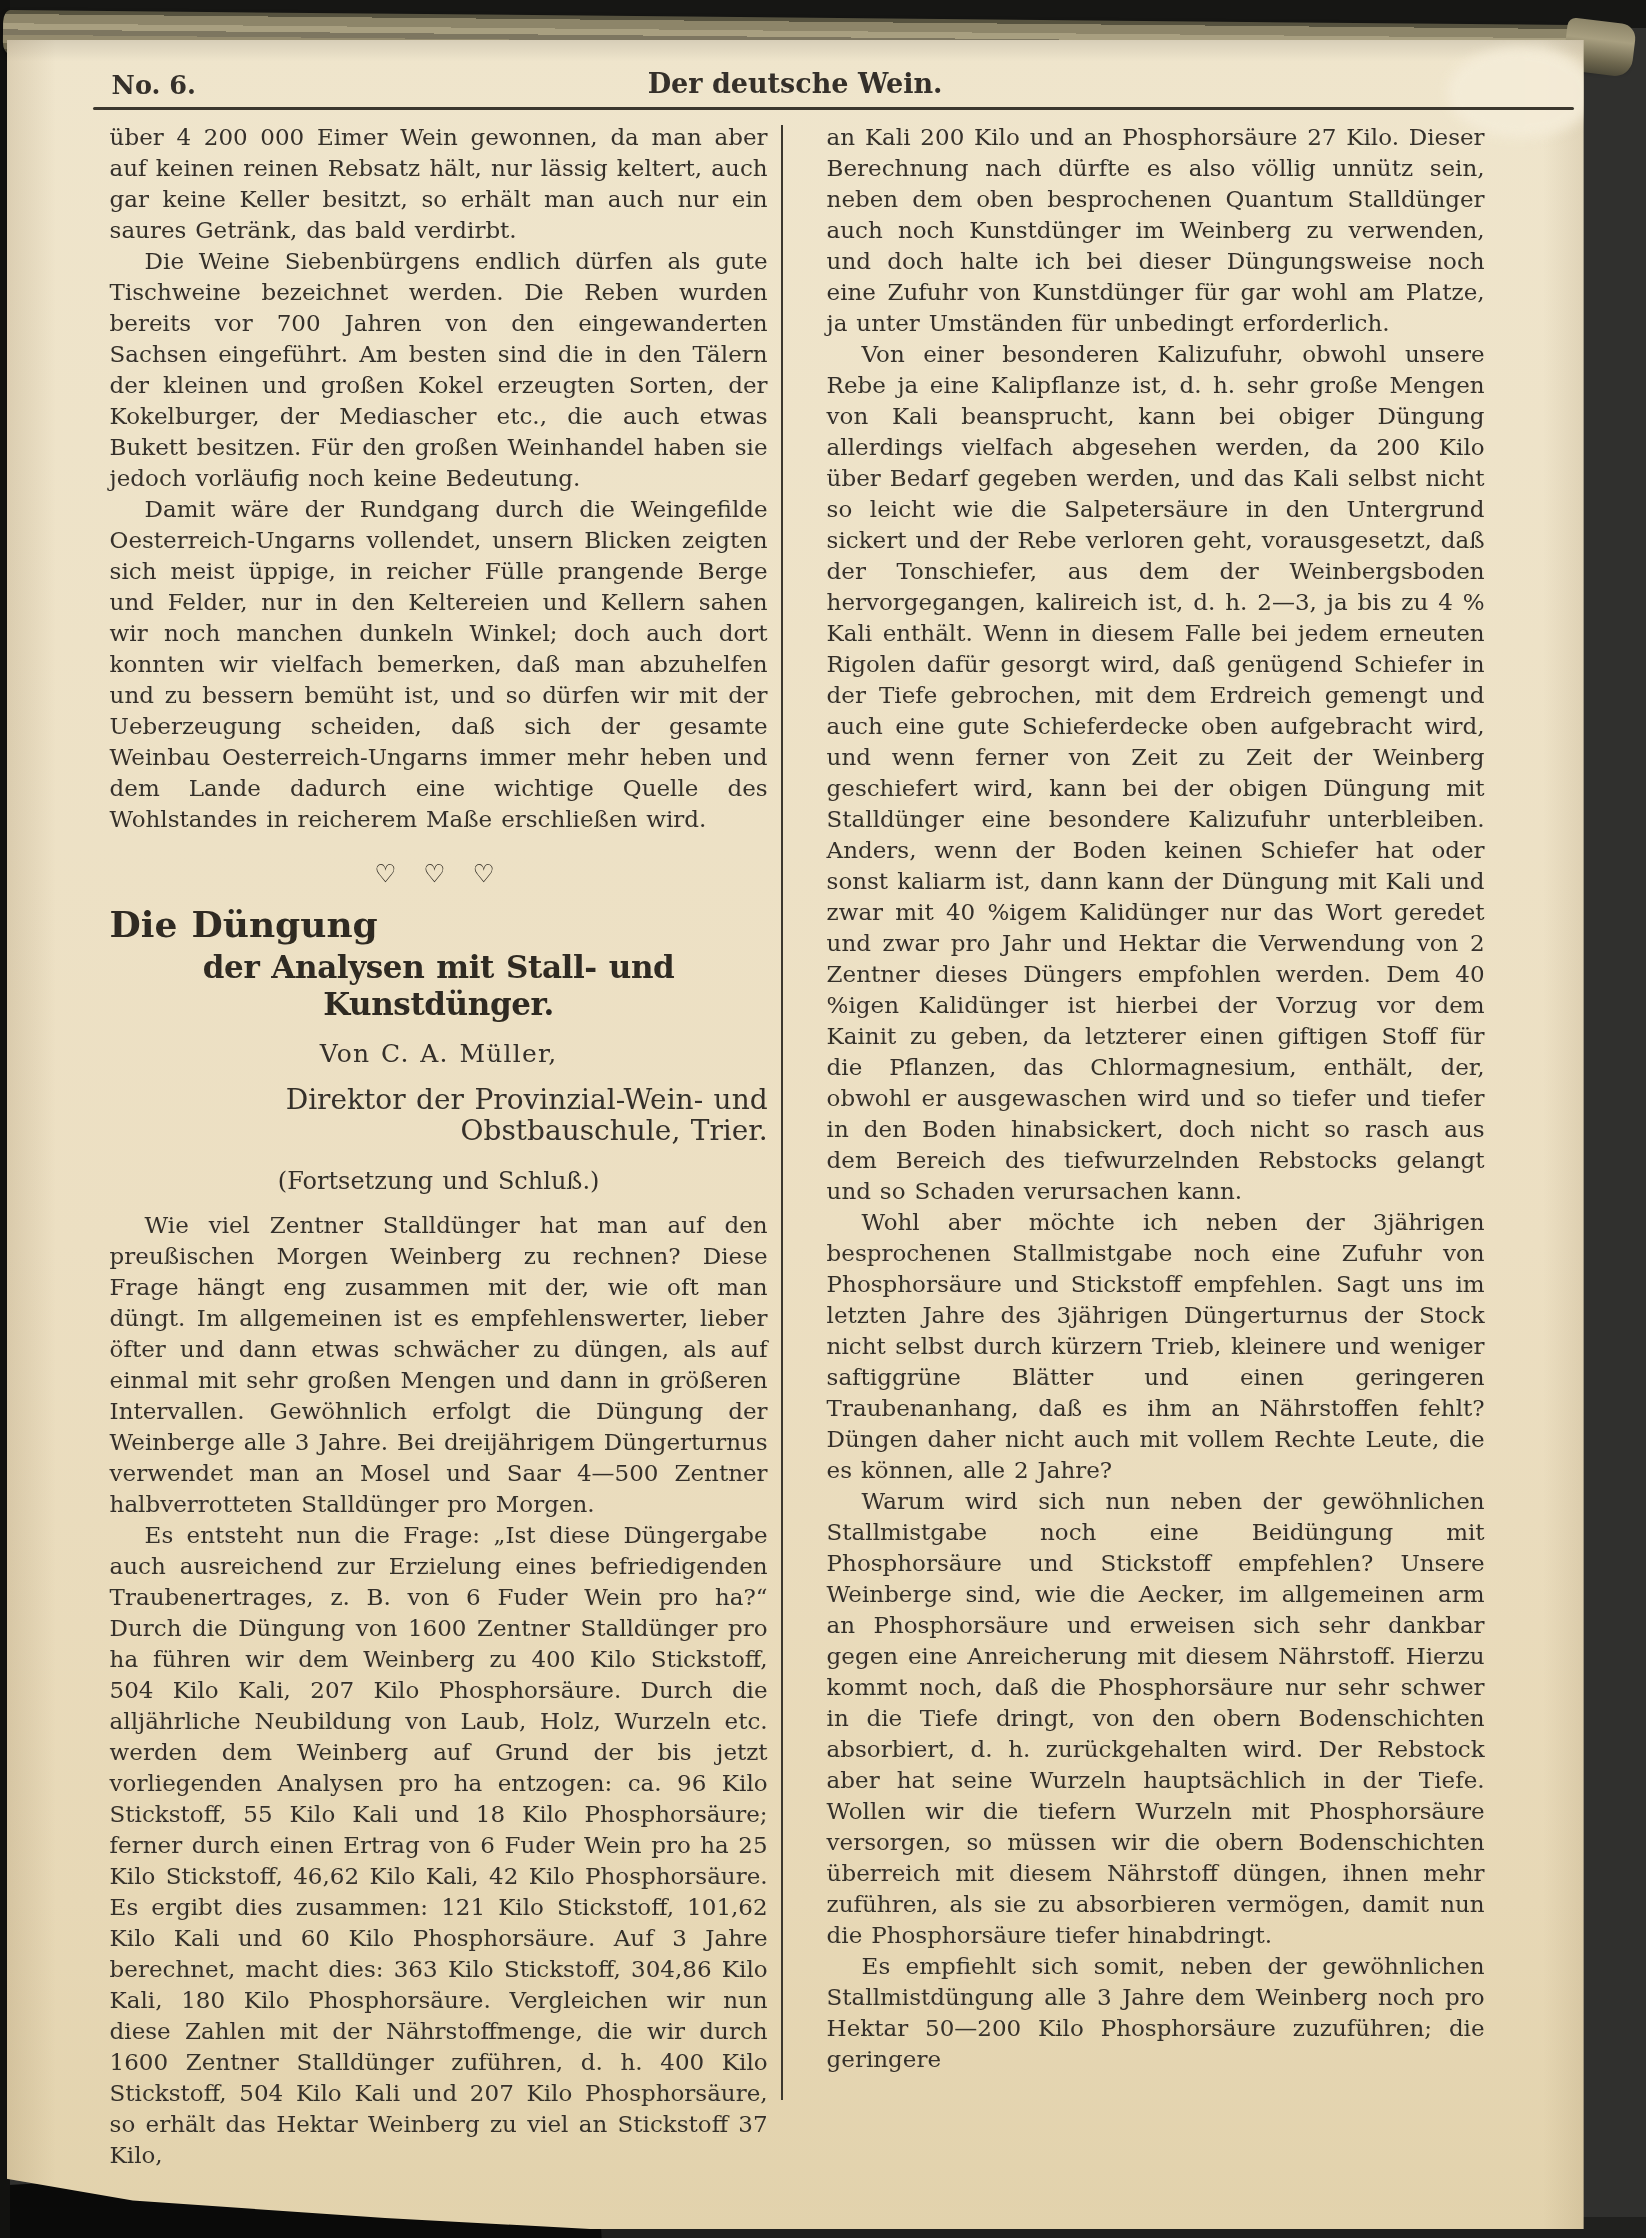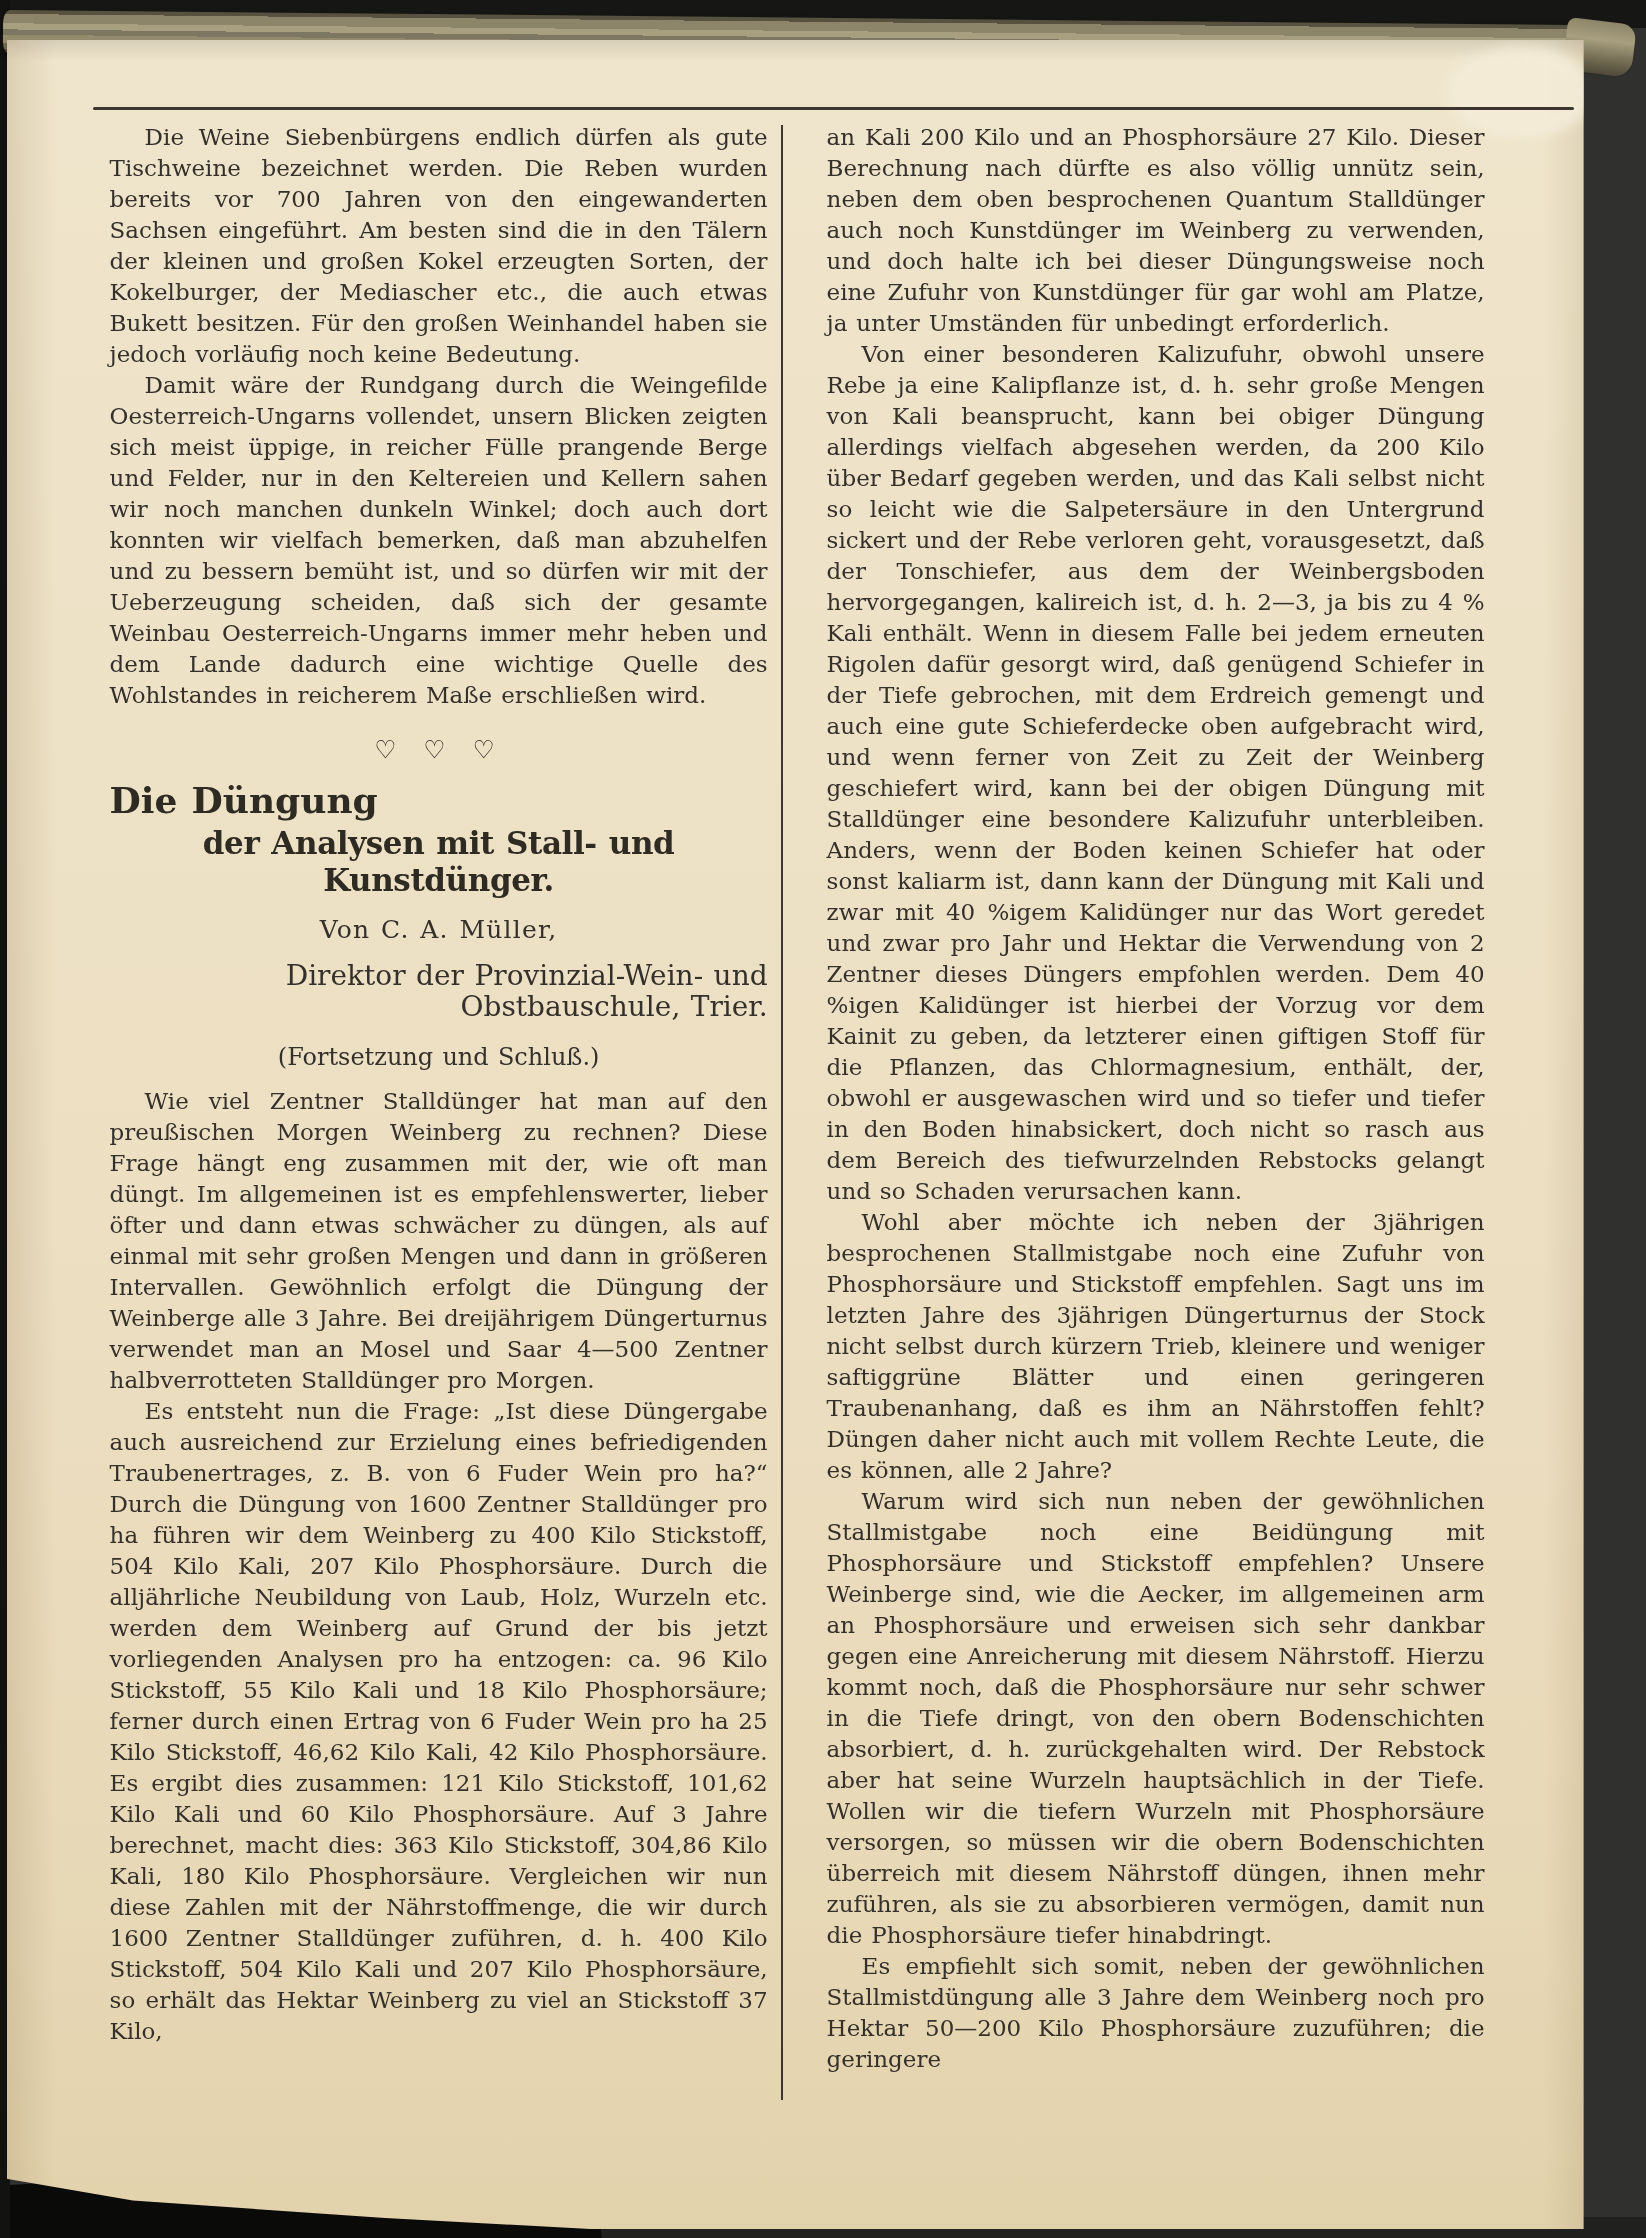--- a/index.html
+++ b/index.html
@@ -93,26 +93,31 @@
 <div class="top-dark"></div>
 <div class="bottom-dark"></div>
 <div class="corner-wedge"></div>
 <div class="gutter"></div>
 <div class="edge-band"></div>
 <div class="edge-hook"></div>
 
 <div class="page">
   <div class="worn-patch"></div>
 
+  <div class="page-header">
+    <span class="issue-no">No. 6.</span>
+    <span class="journal-title">Der deutsche Wein.</span>
+  </div>
   <div class="header-rule"></div>
 
   <div class="columns">
     <div class="col-divider"></div>
 
     <div class="col left">
+      <p class="no-indent">über 4 200 000 Eimer Wein gewonnen, da man aber auf keinen reinen Rebsatz hält, nur lässig keltert, auch gar keine Keller besitzt, so erhält man auch nur ein saures Getränk, das bald verdirbt.</p>
       <p>Die Weine Siebenbürgens endlich dürfen als gute Tischweine bezeichnet werden. Die Reben wurden bereits vor 700 Jahren von den eingewanderten Sachsen eingeführt. Am besten sind die in den Tälern der kleinen und großen Kokel erzeugten Sorten, der Kokelburger, der Mediascher etc., die auch etwas Bukett besitzen. Für den großen Weinhandel haben sie jedoch vorläufig noch keine Bedeutung.</p>
       <p>Damit wäre der Rundgang durch die Weingefilde Oesterreich-Ungarns vollendet, unsern Blicken zeigten sich meist üppige, in reicher Fülle prangende Berge und Felder, nur in den Keltereien und Kellern sahen wir noch manchen dunkeln Winkel; doch auch dort konnten wir vielfach bemerken, daß man abzuhelfen und zu bessern bemüht ist, und so dürfen wir mit der Ueberzeugung scheiden, daß sich der gesamte Weinbau Oesterreich-Ungarns immer mehr heben und dem Lande dadurch eine wichtige Quelle des Wohlstandes in reicherem Maße erschließen wird.</p>
 
       <div class="ornament">♡ ♡ ♡</div>
 
       <h2 class="article-title-1">Die Düngung</h2>
       <h3 class="article-title-2">der Analysen mit Stall- und Kunstdünger.</h3>
       <div class="byline">Von C. A. Müller,</div>
       <div class="byline-role">Direktor der Provinzial-Wein- und Obstbauschule, Trier.</div>
       <div class="continuation-note">(Fortsetzung und Schluß.)</div>

